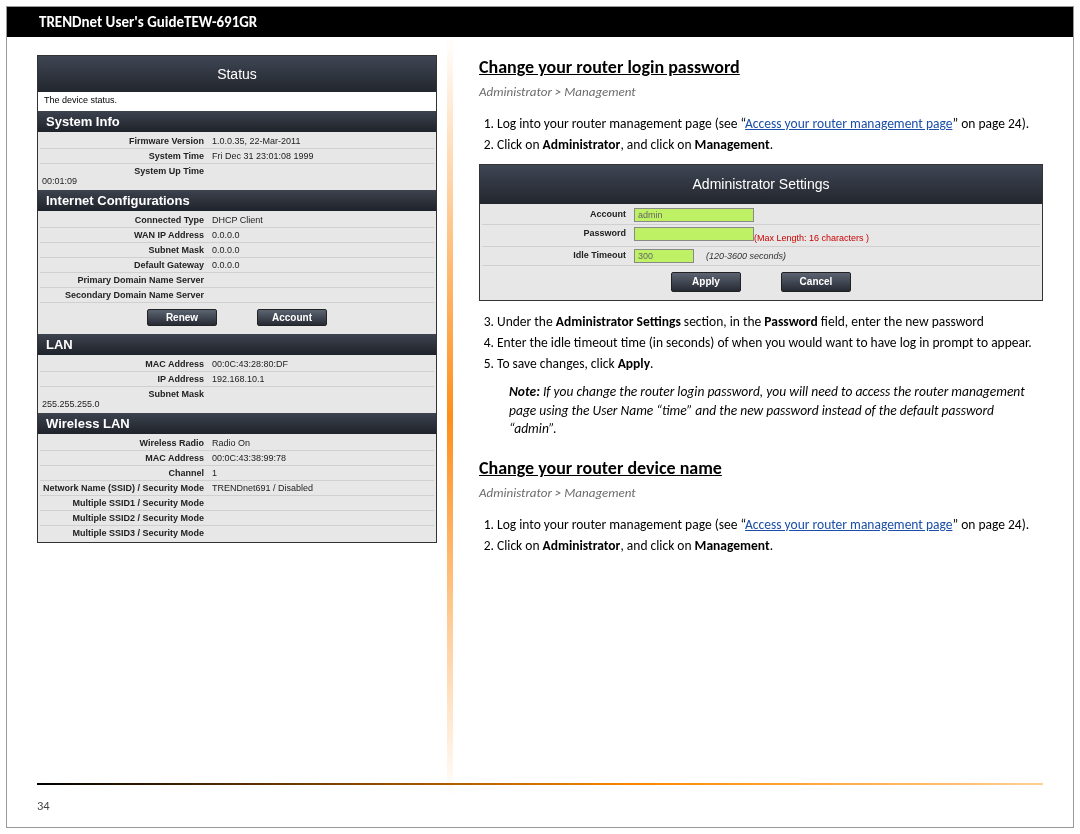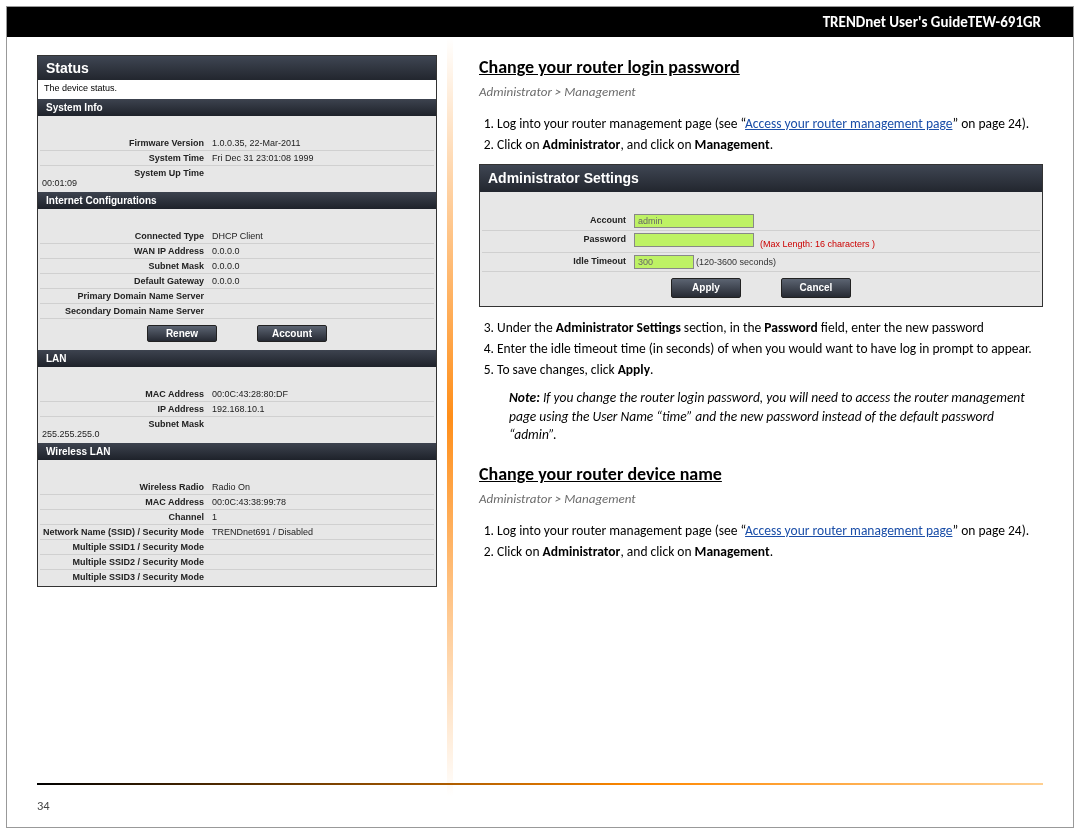--- a/index.html
+++ b/index.html
@@ -1,53 +1,53 @@
 <!DOCTYPE html>
 <html><head>
 <meta charset="utf-8">
 <style>
   * { box-sizing: border-box; margin: 0; padding: 0; }
   body { font-family: "Calibri", "Segoe UI", Arial, sans-serif; background: #fff; width: 1080px; height: 834px; position: relative; overflow: hidden; }
   .outer-frame { border: 1px solid #999; margin: 6px; height: 822px; position: relative; }
-  .header-bar { background: #000; color: #fff; height: 30px; display: flex; justify-content: flex-end; align-items: center; padding: 0 32px; font-size: 15px; }
+  .header-bar { background: #000; color: #fff; height: 30px; display: flex; justify-content: flex-start; align-items: center; padding: 0 32px; font-size: 15px; }
   .header-left { font-weight: bold; }
   .header-right { font-weight: bold; }
   .page-body { display: flex; padding: 18px 30px 10px 30px; height: 730px; position: relative; }
   .left-col { width: 400px; }
   .divider-center { width: 30px; position: relative; }
   .divider-center::before {
     content: ""; position: absolute; left: 10px; top: -18px; width: 6px; height: 760px;
     background: linear-gradient(to bottom, rgba(255,130,0,0) 0%, rgba(255,130,0,0.9) 50%, rgba(255,130,0,0) 100%);
     border-radius: 3px;
   }
   .right-col { flex: 1; padding-left: 12px; font-size: 13.5px; line-height: 1.35; }
   .right-col h2 { font-size: 18px; font-weight: bold; text-decoration: underline; margin-bottom: 4px; }
   .breadcrumb { font-style: italic; color: #6b6b6b; font-size: 13px; margin-bottom: 14px; }
   .right-col ol { list-style: decimal; padding-left: 18px; margin-bottom: 10px; }
   .right-col ol li { margin-bottom: 3px; }
   .note { padding-left: 30px; font-style: italic; margin-top: 4px; margin-bottom: 18px; }
   a { color: #1a4ea8; text-decoration: underline; }
   
   .router-panel { border: 1px solid #333; background: #fff; font-family: Verdana, Arial, sans-serif; font-size: 10px; }
-  .router-panel .title-bar { background: linear-gradient(#3f4653,#22262e); color:#fff; font-weight:bold; font-size:14px; padding:4px 8px; }
+  .router-panel .title-bar { background: linear-gradient(#3f4653,#22262e); color:#fff; font-weight:normal; font-size:14px; padding:10px 8px;text-align:center; }
   .router-panel .sub { color:#000; font-size:9px; padding:3px 6px 6px; background:#fff;}
-  .section-head { background: linear-gradient(#3d434f,#1e222a); color:#fff; font-weight:bold; font-size:10px; padding:3px 8px; }
-  .fields { background:#e7e7e7; padding:20px 2px 2px 2px; }
+  .section-head { background: linear-gradient(#3d434f,#1e222a); color:#fff; font-weight:bold; font-size:13px; padding:3px 8px; }
+  .fields { background:#e7e7e7; padding:2px 2px 2px 2px; }
   .row { display:flex; border-bottom:1px solid #d0d0d0; padding:2px 0; }
   .row:last-child{border-bottom:none;flex-direction:column;}
   .row .k { width:170px; text-align:right; padding-right:6px; font-weight:bold; font-size:9px; color:#222;}
   .row .v { flex:1; font-size:9px; color:#222; padding-left:2px;}
   .btn-row { text-align:center; padding:6px 0; display:flex; justify-content:center; gap:40px;}
   .rbtn { display:inline-block; min-width:70px; padding:2px 14px; border:1px solid #222;
           background: linear-gradient(#5c6472,#262a33); color:#fff; font-weight:bold; font-size:10px; border-radius:2px;}
   .admin-settings { margin: 6px 0 12px 0; }
   .admin-settings .fields .row .k{ width:150px;}
   .admin-input { background:#bef264; border:1px solid #888; height:14px; width:120px; display:inline-block; font-size:9px; padding:0 3px; color:#666;}
-  .redtext { color:#c00; font-size:9px; margin-left:6px;}
-  .hint { font-size:9px; color:#333; margin-left:2px;}
+  .redtext { color:#c00; font-size:9px; margin-left:0;}
+  .hint { font-size:9px; color:#333; margin-left:12px;font-style:italic;}
   .footer-line { position: absolute; left: 30px; right: 30px; bottom: 42px; height: 2px;
                  background: linear-gradient(to right, #000, #ff8800 60%, #ffcf90); }
   .footer { position:absolute; bottom: 14px; left: 30px; right: 30px; display:flex; justify-content:space-between; font-size:12.5px; color:#444;}
 </style>
 </head>
 <body>
 
 <div class="outer-frame">
   <div class="header-bar">
     <span class="header-left">TRENDnet User's Guide</span>

